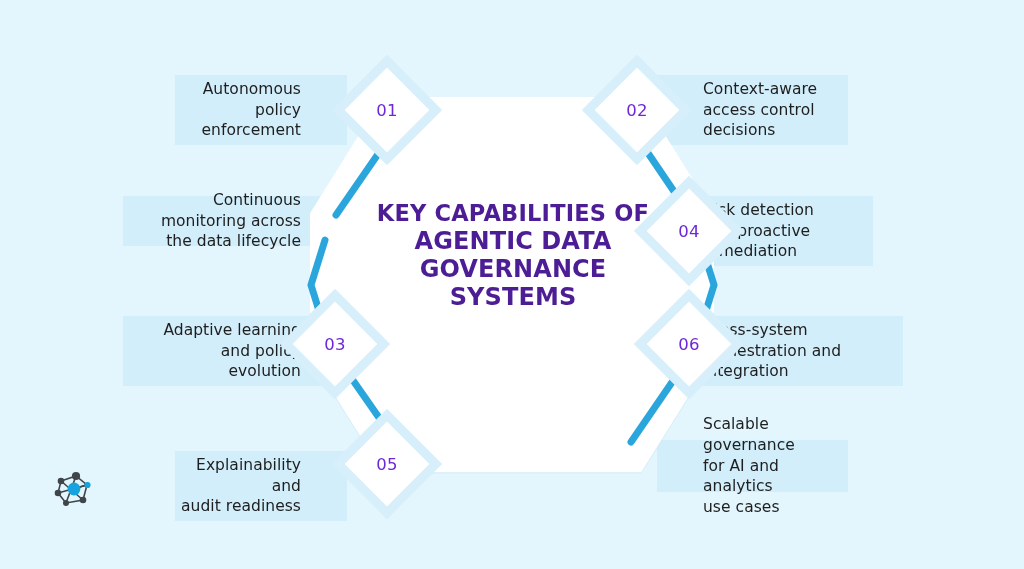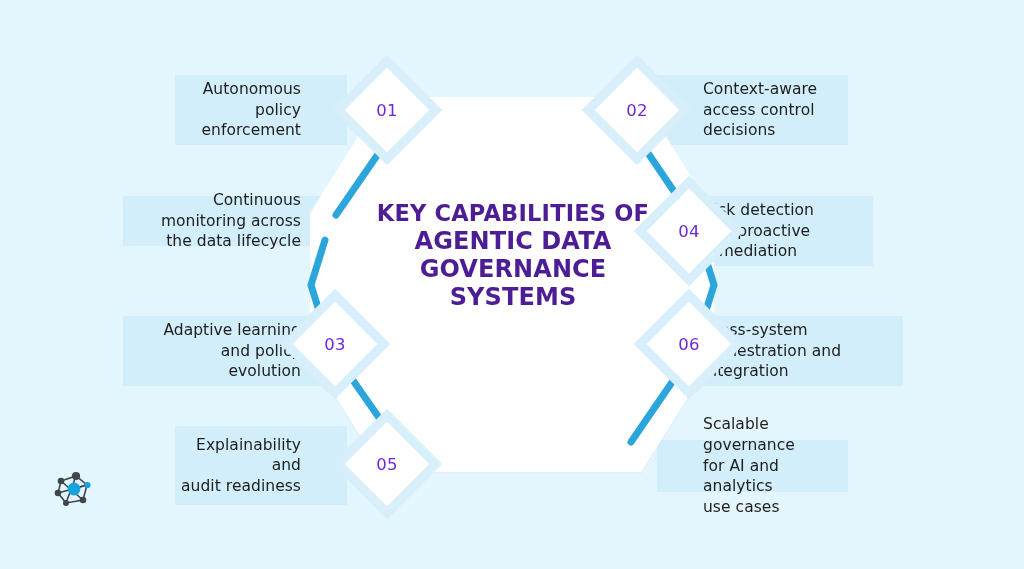--- a/index.html
+++ b/index.html
@@ -186,21 +186,21 @@
 and policy
 evolution</div>
   </div>
 
   <div class="label-box right" style="left:657px; top:316px; width:246px; height:70px;">
     <div class="label-text">Cross-system
 orchestration and
 integration</div>
   </div>
 
-  <div class="label-box left" style="left:175px; top:426px; width:172px; height:79px;">
+  <div class="label-box left" style="left:175px; top:451px; width:172px; height:70px;">
     <div class="label-text">Explainability and
 audit readiness</div>
   </div>
 
   <div class="label-box right" style="left:657px; top:440px; width:191px; height:52px;">
     <div class="label-text">Scalable governance
 for AI and analytics
 use cases</div>
   </div>
 

